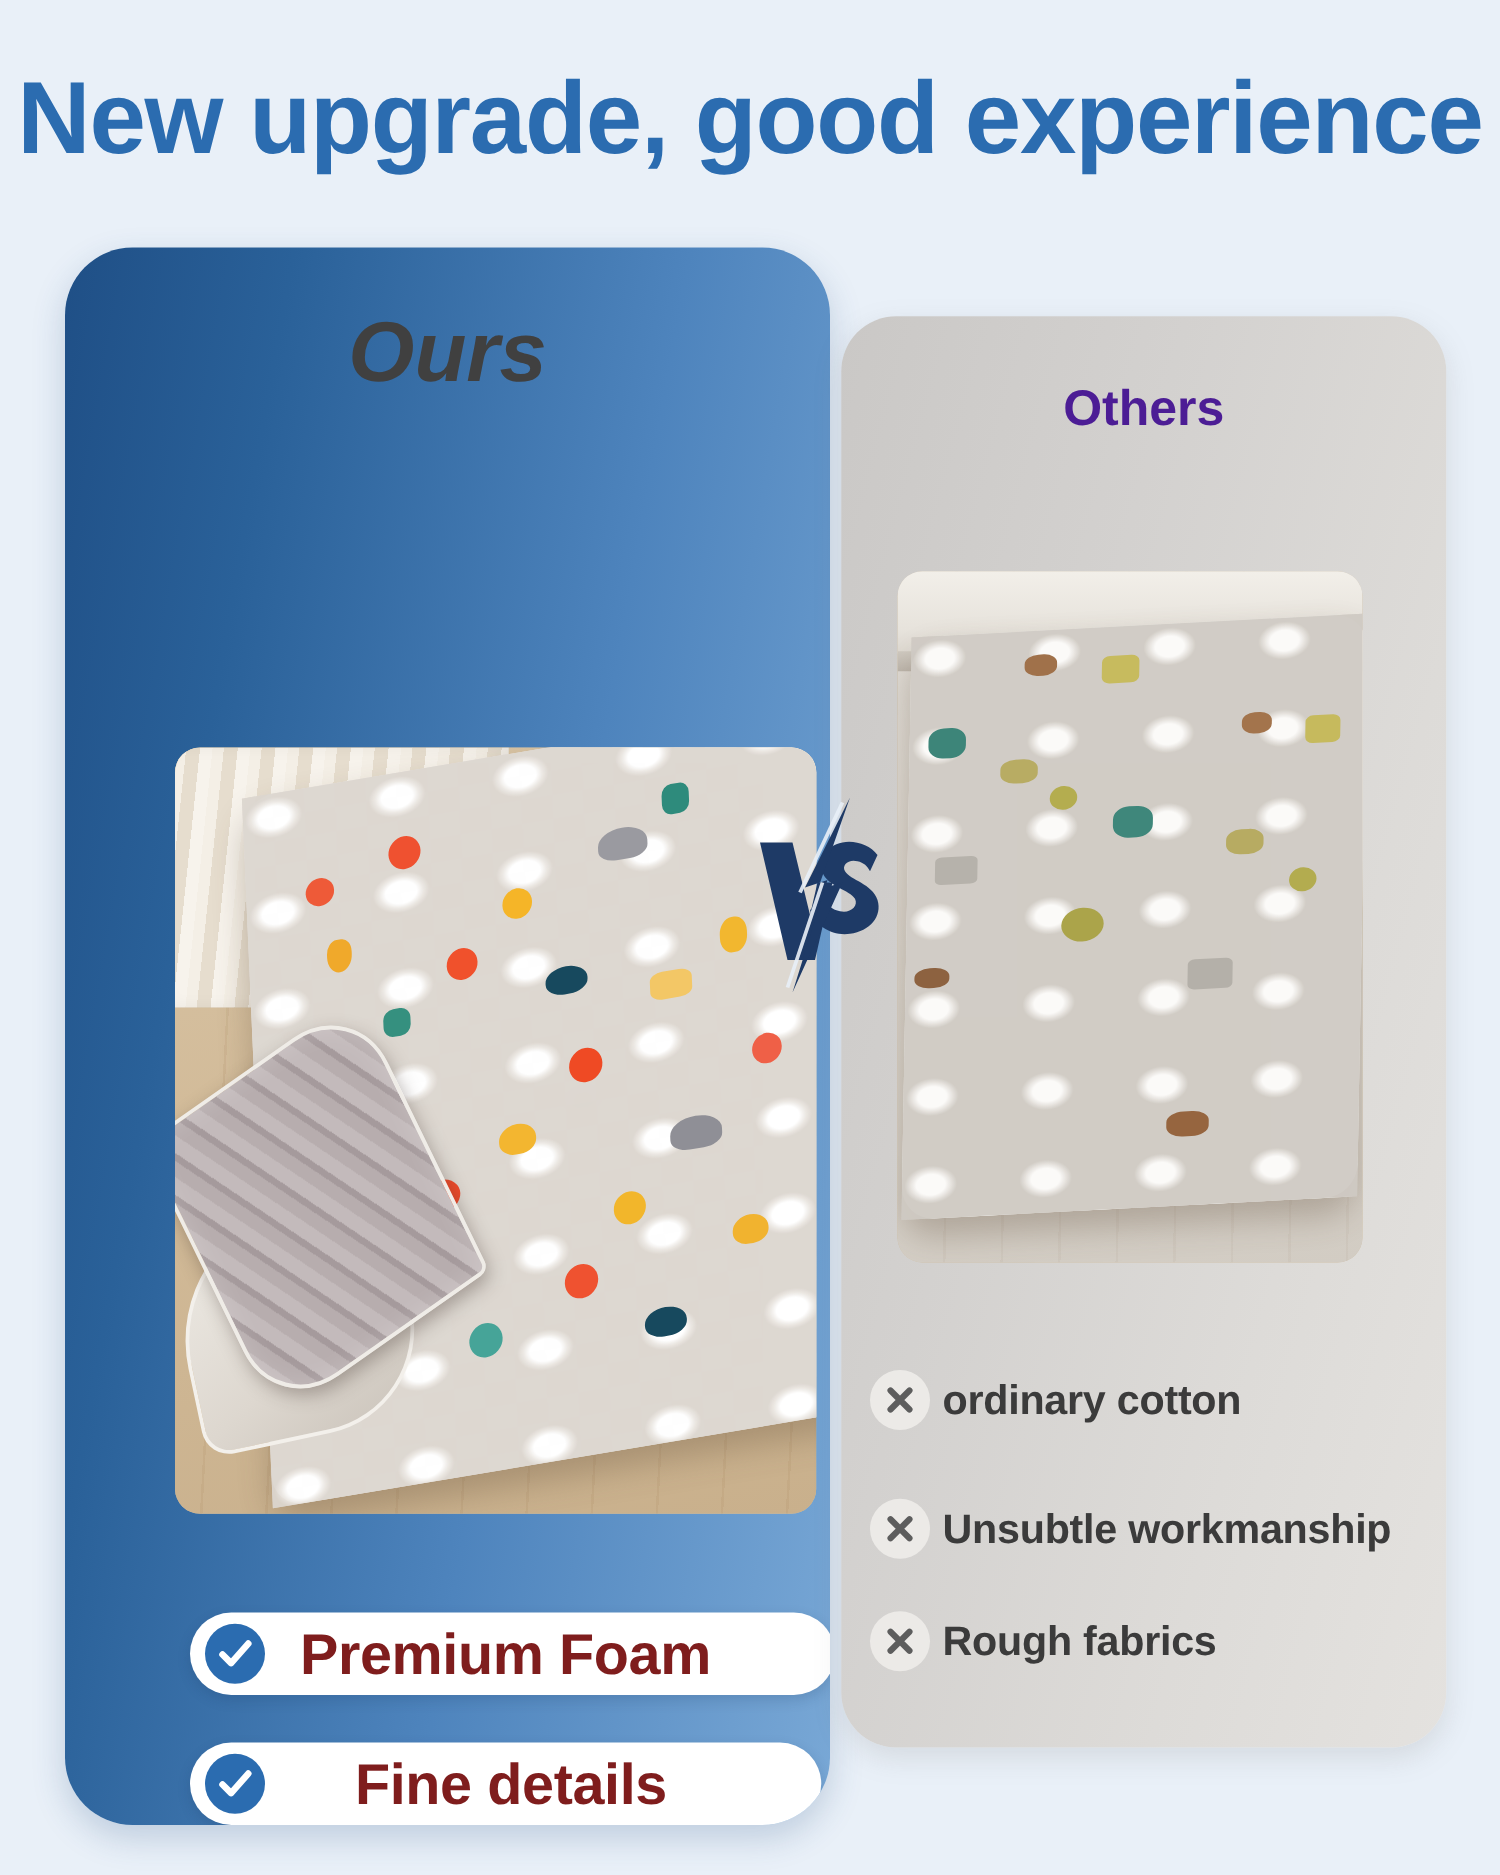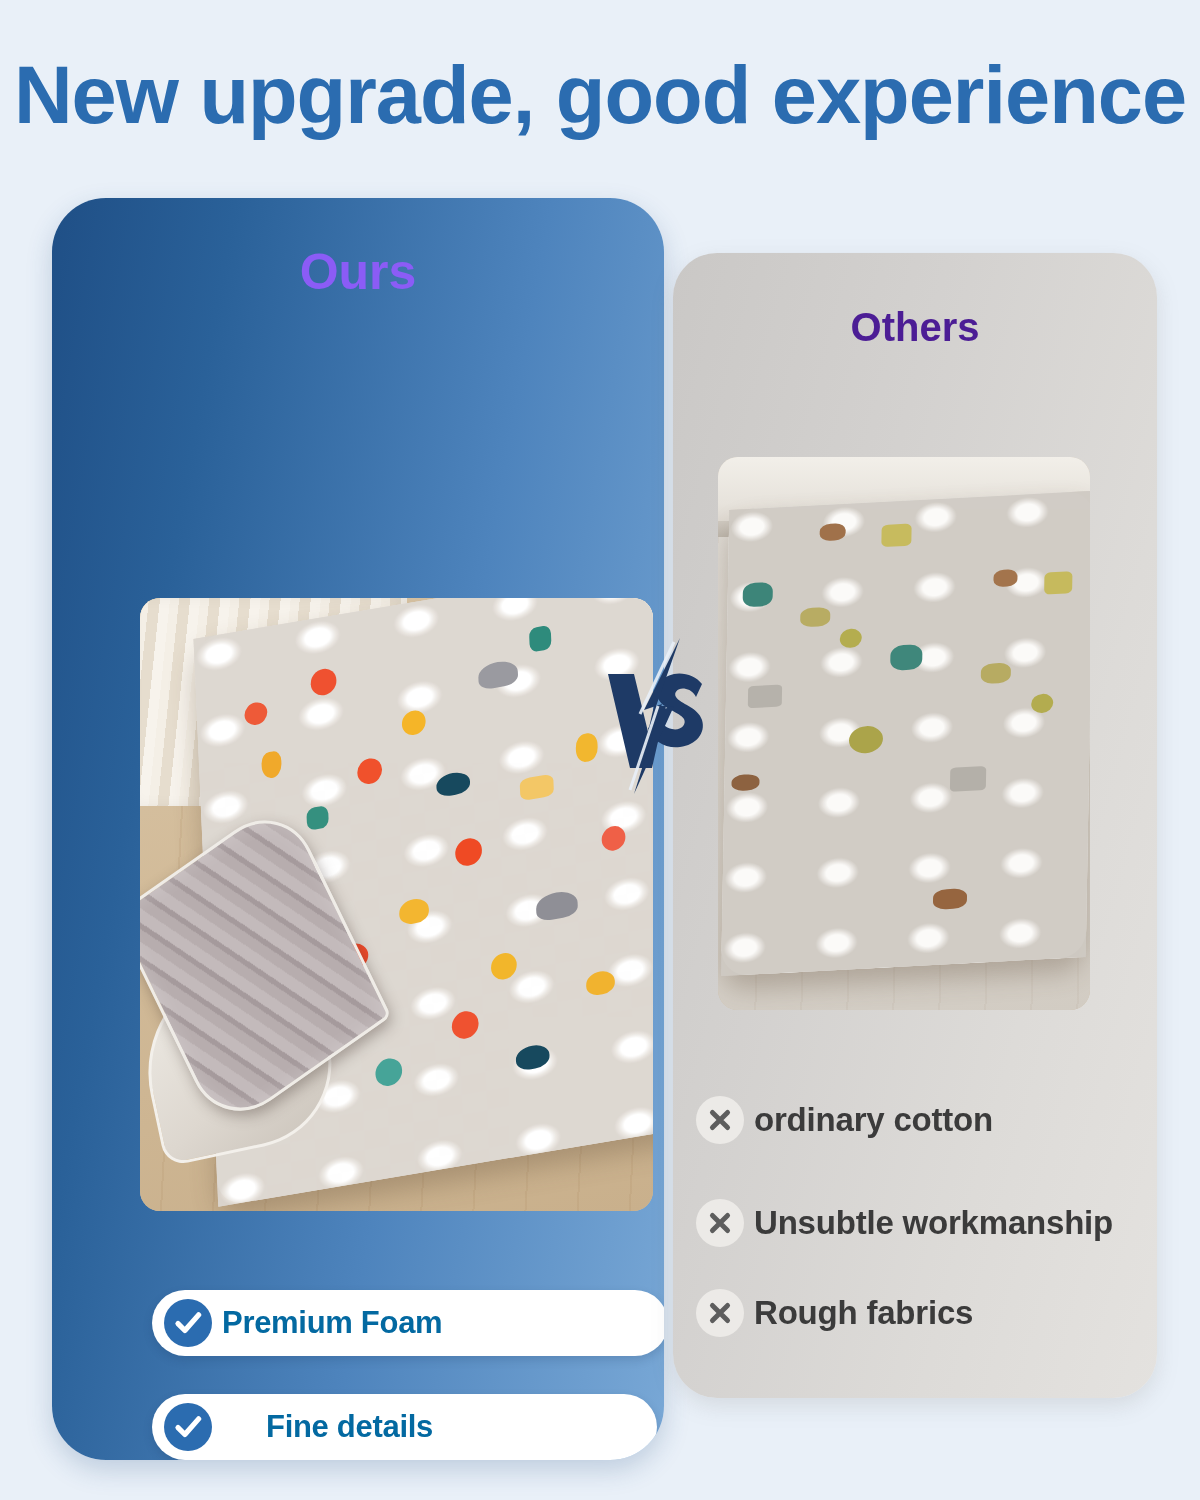--- a/index.html
+++ b/index.html
@@ -39,21 +39,21 @@
     background: linear-gradient(105deg, #cac8c6 0%, #d3d1cf 35%, #dddbd8 70%, #e4e2df 100%);
     box-shadow: 0 8px 22px rgba(120,120,120,0.18);
     overflow: hidden;
   }
 
   .panel-head {
     position: absolute; left: 0; width: 100%;
     text-align: center; font-weight: bold;
     white-space: nowrap;
   }
-  .head-ours { top: 243px; font-size: 50px; color: #8b5cf6; }
+  .head-ours { top: 243px; font-size: 68px; color: #404040; font-style: italic; }
   .head-others { top: 305px; font-size: 40px; color: #4c1d95; }
 
   
   .photo {
     position: absolute;
     border-radius: 20px;
     overflow: hidden;
     background: #cfbfa6;
   }
   .photo-ours  { left: 88px;  top: 400px; width: 513px; height: 613px; }
@@ -162,22 +162,22 @@
   }
   .pill-1 { top: 1092px; width: 516px; }
   .pill-2 { top: 1196px; width: 505px; gap: 44px; }
   .check-circle {
     width: 48px; height: 48px; border-radius: 50%;
     background: #2b6cb0; flex: none;
     display: flex; align-items: center; justify-content: center;
   }
   .check-circle svg { width: 30px; height: 30px; display: block; }
   .pill-label {
-    font-size: 31px; font-weight: bold; color: #0369a1;
-    margin-left: 10px; white-space: nowrap;
+    font-size: 46px; font-weight: bold; color: #7f1d1d;
+    margin-left: 28px; white-space: nowrap;
     letter-spacing: -.3px;
   }
 
   
   .con {
     position: absolute; left: 696px;
     height: 54px;
     display: flex; align-items: center;
   }
   .con-1 { top: 1093px; }

